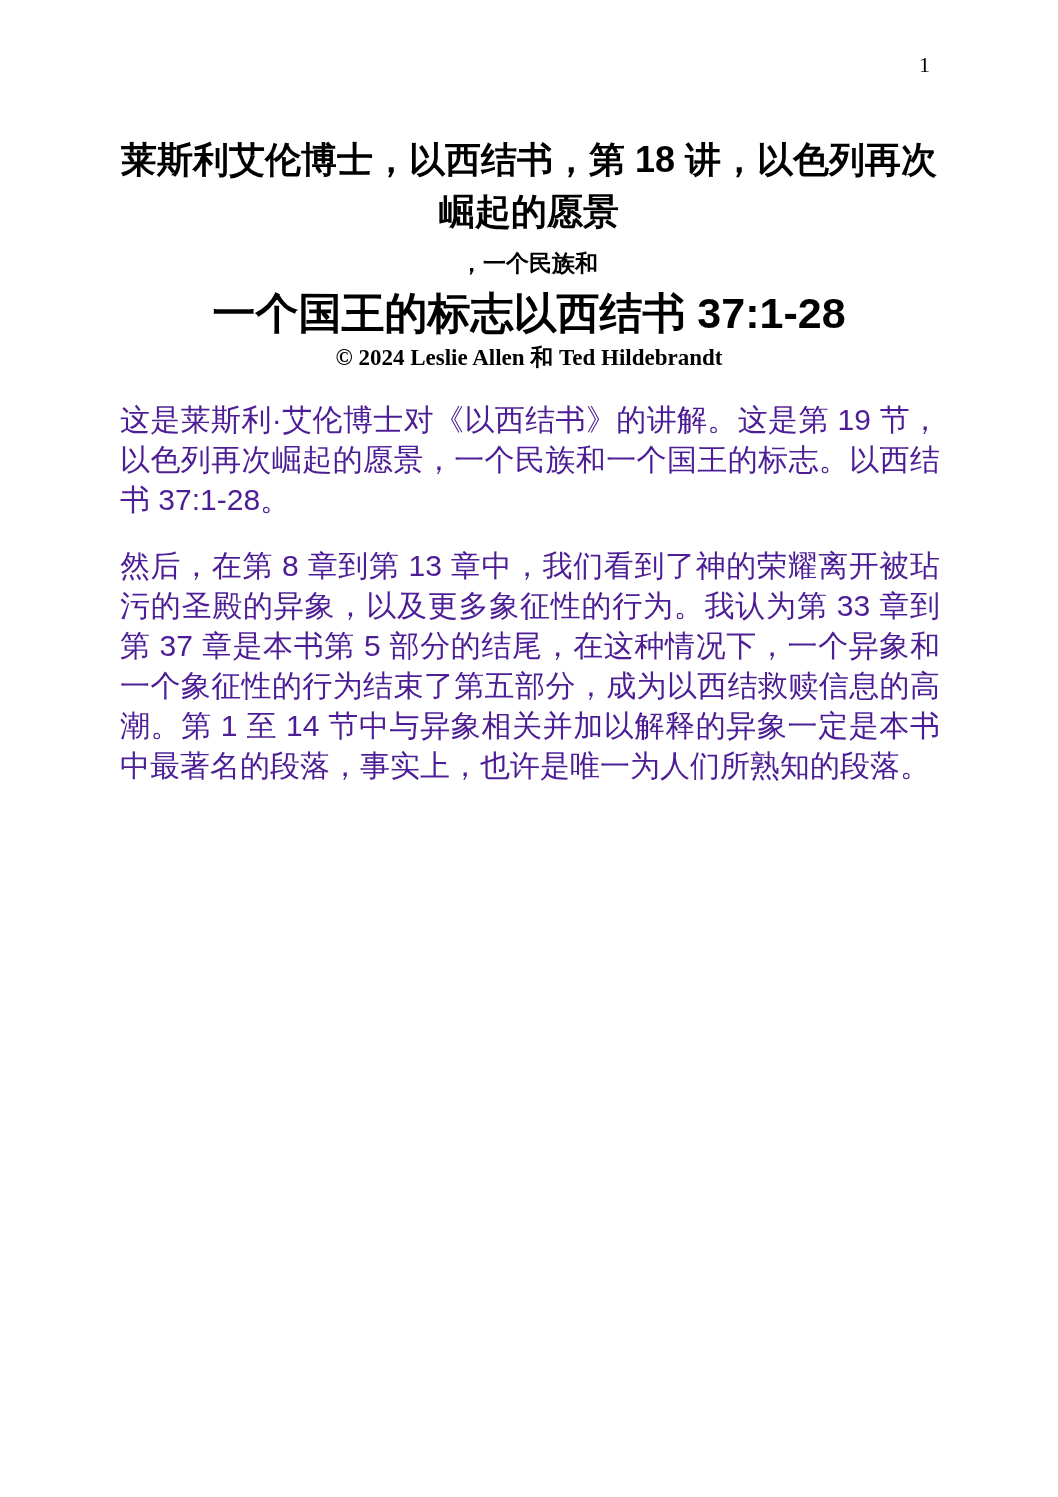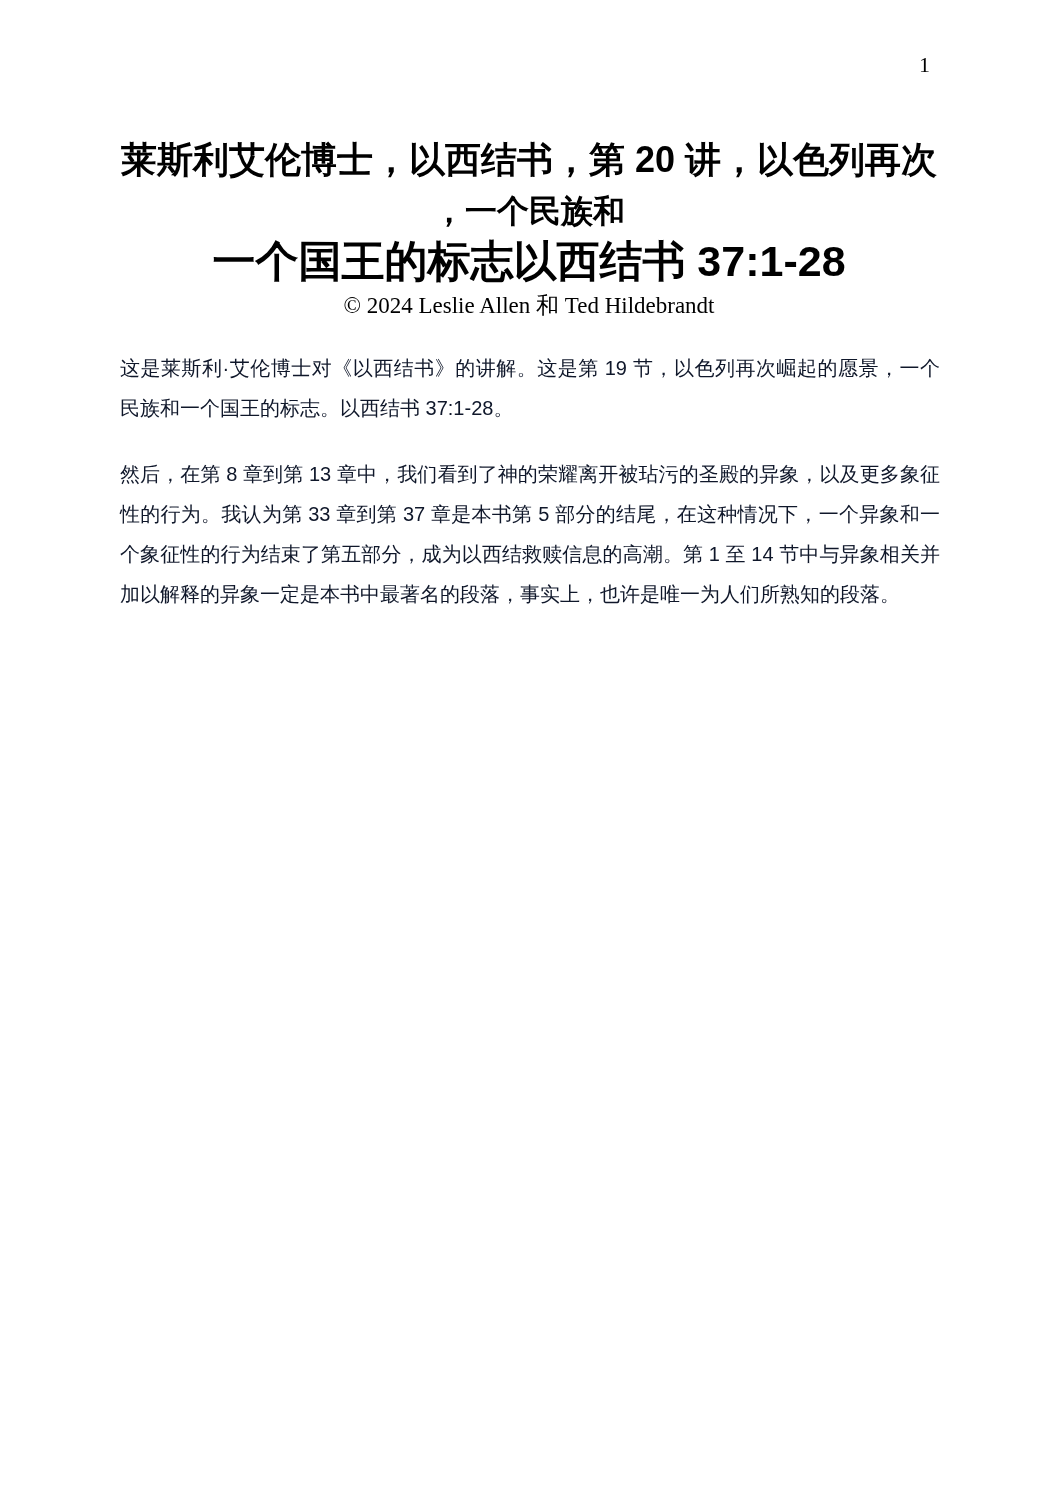--- a/index.html
+++ b/index.html
@@ -30,55 +30,56 @@
   }
   .title-block > div {
     white-space: nowrap;
   }
   .t-large {
     font-size: 36px;
     font-weight: 700;
     line-height: 52px;
   }
   .t-mid {
-    font-size: 32px;
+    font-size: 23px;
     font-weight: 700;
     line-height: 50px;
   }
   .t-sub {
     font-size: 43px;
     font-weight: 700;
     line-height: 50px;
   }
   .copyright {
     font-family: "Liberation Serif", serif;
     font-size: 23px;
-    font-weight: 400;
+    font-weight: 700;
     line-height: 40px;
   }
   .content {
     margin: 22px 118px 0 120px;
   }
   .content p {
     margin: 0 0 26px 0;
-    font-size: 20px;
+    font-size: 30px;
     line-height: 40px;
     text-align: justify;
-    color: #0f172a;
+    color: #4c1d95;
   }
 </style>
 </head>
 <body>
 
 <div class="page">
 
   <div class="page-number">1</div>
 
   <header class="title-block">
-    <div class="t-large">莱斯利艾伦博士，以西结书，第 20 讲，以色列再次</div>
+    <div class="t-large">莱斯利艾伦博士，以西结书，第 18 讲，以色列再次</div>
+    <div class="t-large">崛起的愿景</div>
     <div class="t-mid">，一个民族和</div>
     <div class="t-sub">一个国王的标志以西结书 37:1-28</div>
     <div class="copyright">© 2024 Leslie Allen 和 Ted Hildebrandt</div>
   </header>
 
   <main class="content">
     <p>这是莱斯利·艾伦博士对《以西结书》的讲解。这是第 19 节，以色列再次崛起的愿景，一个民族和一个国王的标志。以西结书 37:1-28。</p>
     <p>然后，在第 8 章到第 13 章中，我们看到了神的荣耀离开被玷污的圣殿的异象，以及更多象征性的行为。我认为第 33 章到第 37 章是本书第 5 部分的结尾，在这种情况下，一个异象和一个象征性的行为结束了第五部分，成为以西结救赎信息的高潮。第 1 至 14 节中与异象相关并加以解释的异象一定是本书中最著名的段落，事实上，也许是唯一为人们所熟知的段落。</p>
   </main>
 

